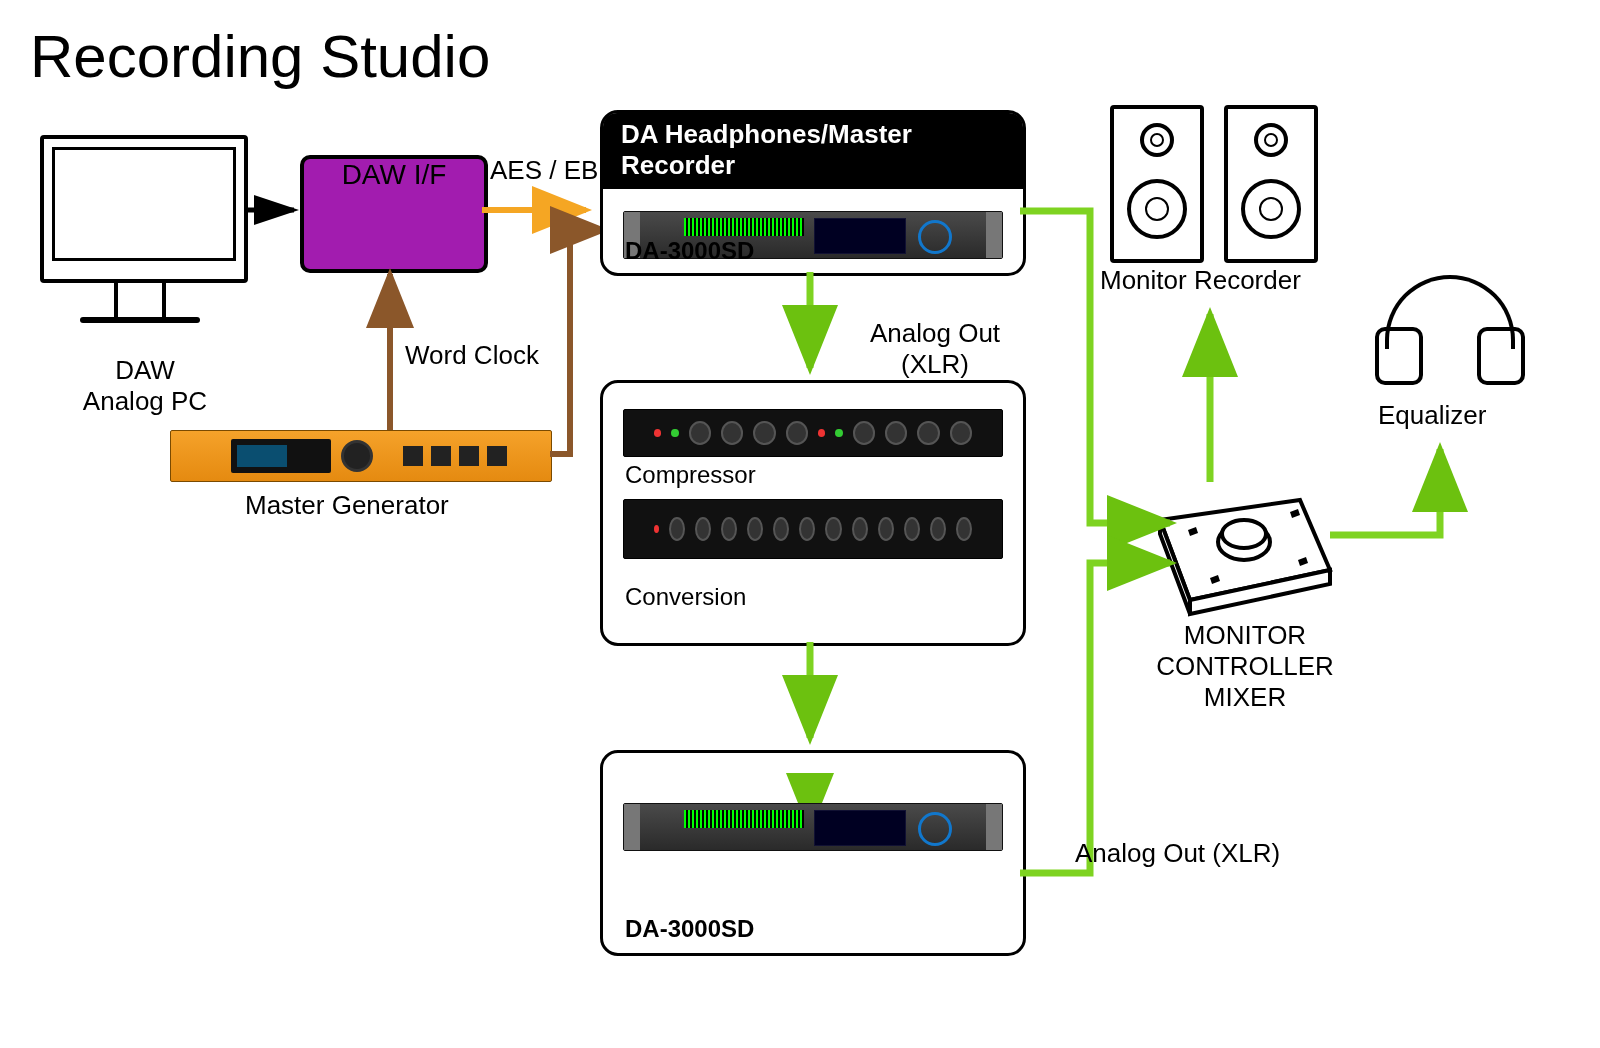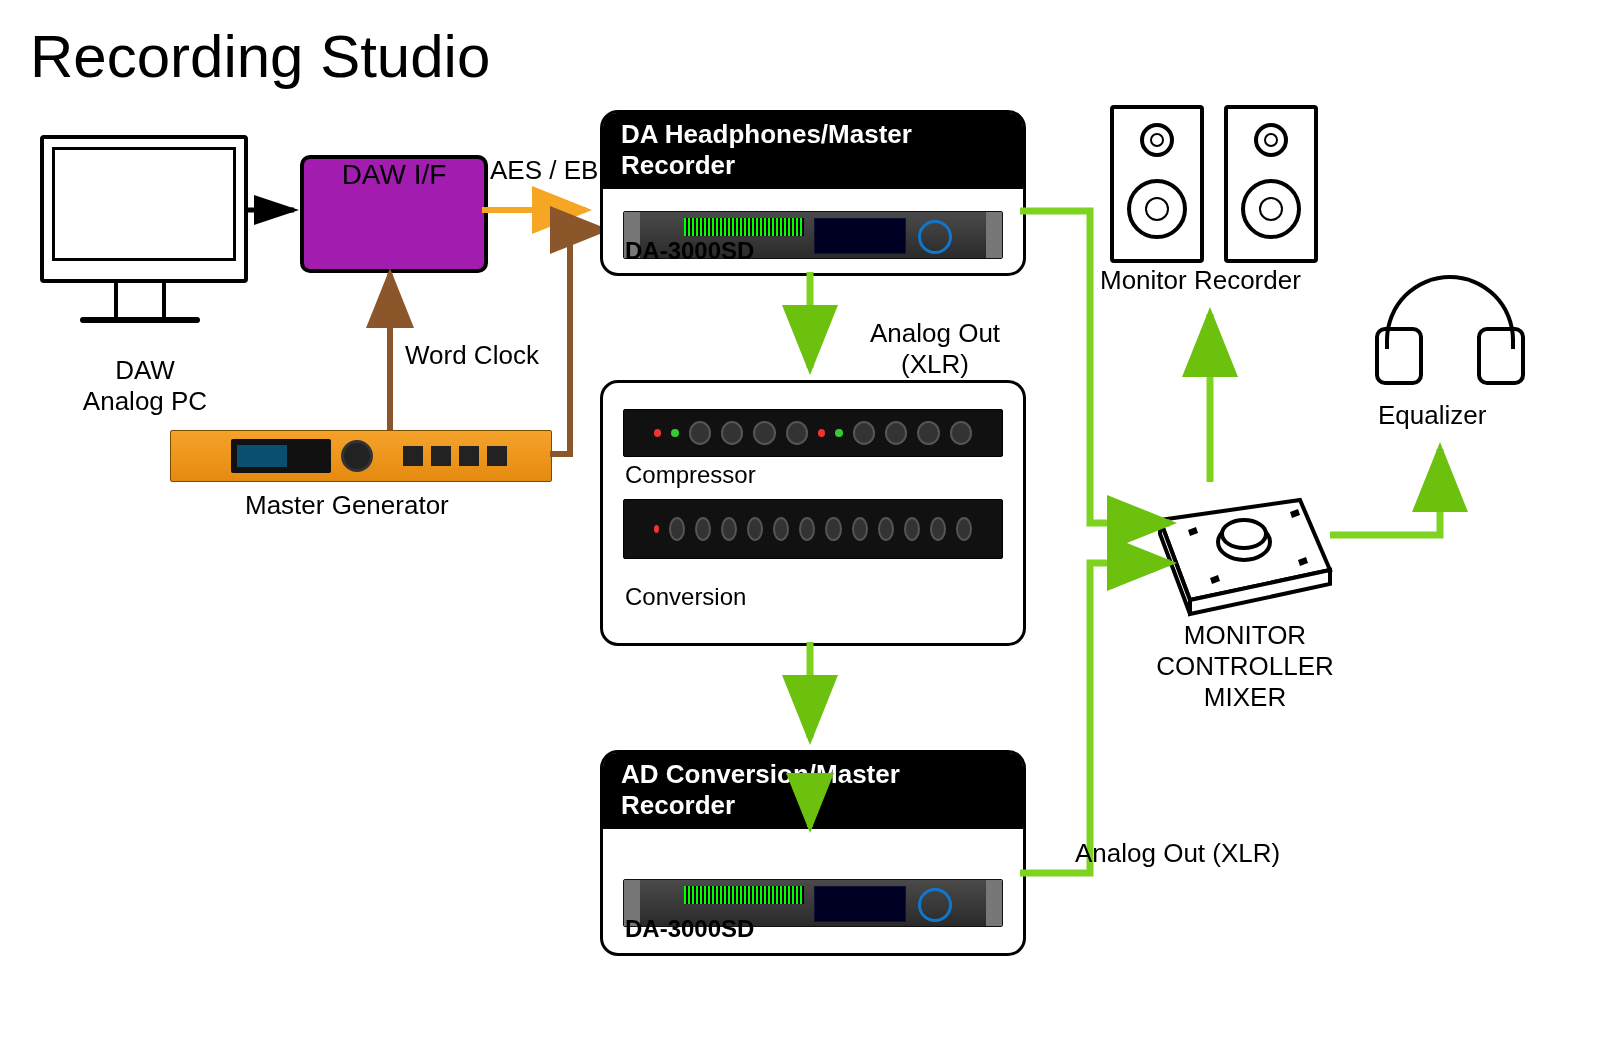--- a/index.html
+++ b/index.html
@@ -256,21 +256,20 @@
     </div>
   </div>
   <div class="small-label" style="left:22px;top:200px;">Conversion</div>
 </div>
 
 <svg class="arrow" style="left:795px;top:642px;width:40px;height:110px;">
   <line x1="15" y1="0" x2="15" y2="96" stroke="#7ed321" stroke-width="7" marker-end="url(#ah-green)"></line>
 </svg>
 
 <div class="box" style="left:600px;top:750px;width:420px;height:200px;">
-  <div class="box-header">AD Conversion/Master Recorder</div>
 
   <svg class="arrow" style="left:195px;top:46px;width:30px;height:40px;">
     <line x1="12" y1="0" x2="12" y2="28" stroke="#7ed321" stroke-width="6" marker-end="url(#ah-green)"></line>
   </svg>
   <div class="rack-grey" style="margin:50px 20px 0 20px;">
     <div class="end l"></div>
       <div class="end r"></div>
     <div class="meter"></div>
       <div class="lcd"></div>
       <div class="dial"></div>

